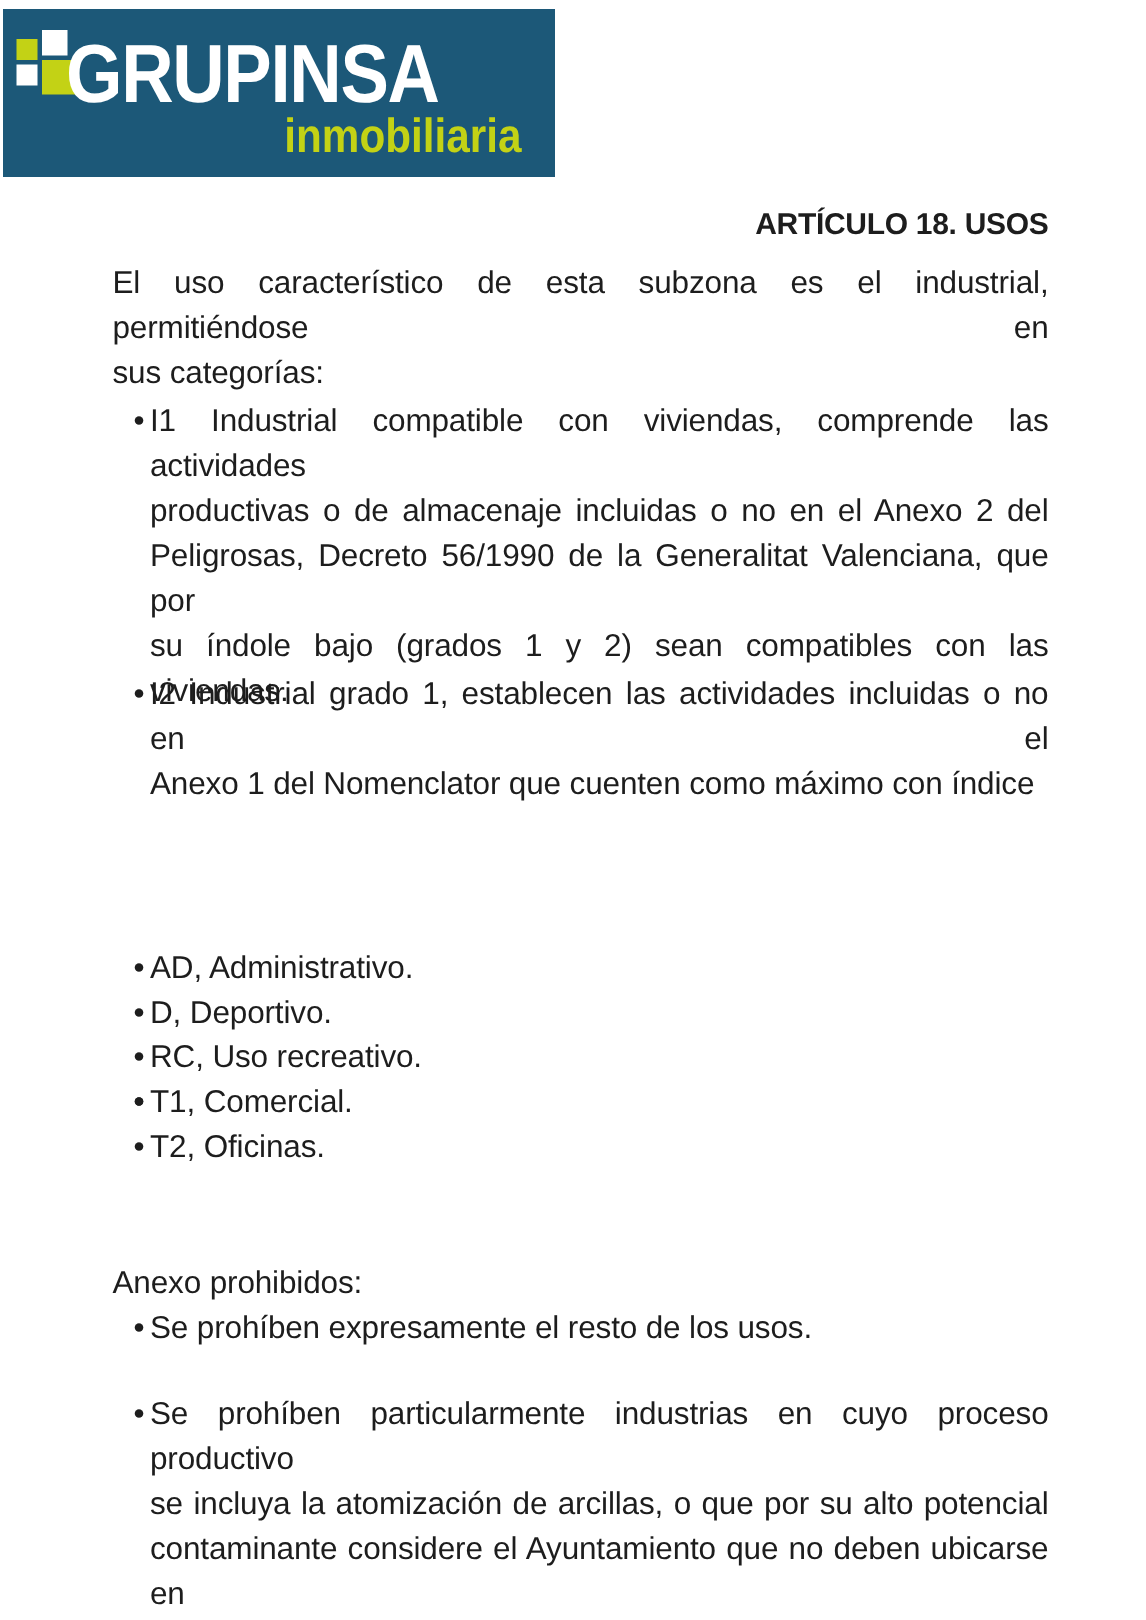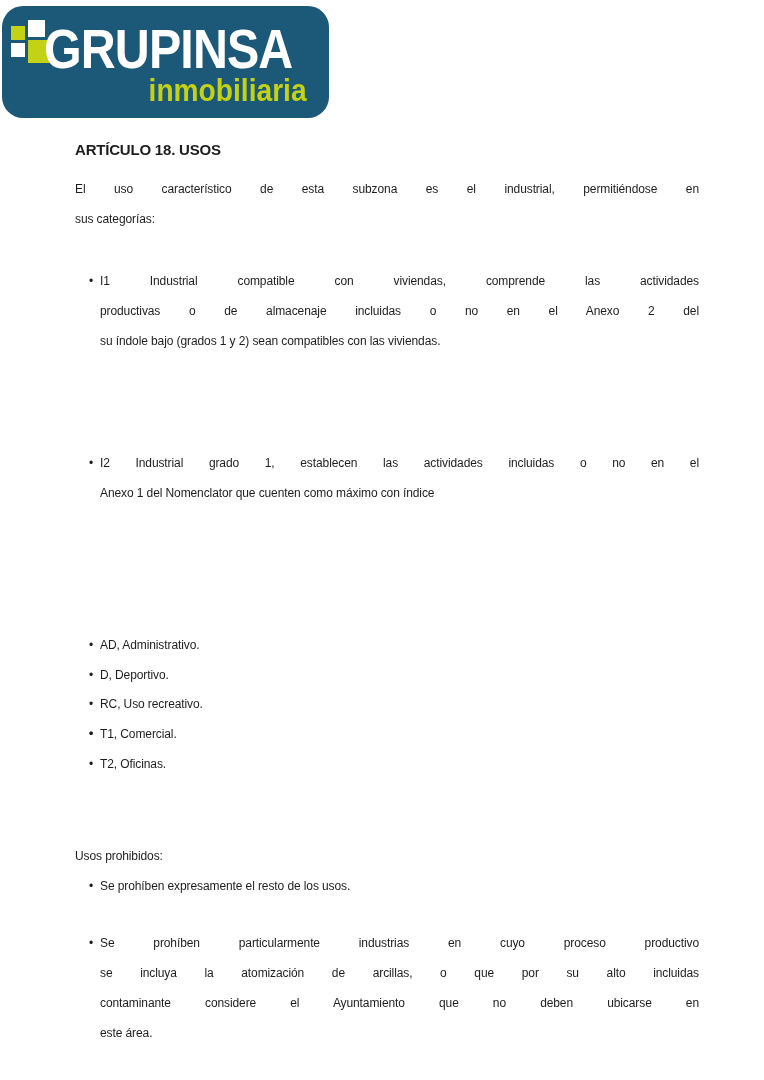--- a/index.html
+++ b/index.html
@@ -13,23 +13,22 @@
     position: relative;
     width: 764px; height: 1080px;
     overflow: hidden;
     background: #ffffff;
   }
 
   
   .logo {
     position: absolute;
     left: 2px; top: 6px;
-    width: 327px; height: 112px;
+    width: 368px; height: 112px;
     background: #1c5878;
-    border-radius: 21px;
   }
   .logo-icon { position: absolute; left: 0; top: 0; width: 60px; height: 70px; }
   .sq { position: absolute; }
   .sq-g1 { left: 9px;  top: 20px; width: 14px; height: 14px; background: #c3d215; }
   .sq-w1 { left: 26px; top: 14px; width: 17px; height: 17px; background: #ffffff; }
   .sq-w2 { left: 9px;  top: 37px; width: 14px; height: 14px; background: #ffffff; }
   .sq-g2 { left: 26px; top: 34px; width: 23px; height: 23px; background: #c3d215; }
   .logo-brand {
     position: absolute; left: 42px; top: 11px;
     font-size: 55px; font-weight: bold; color: #ffffff;
@@ -39,26 +38,27 @@
   .logo-sub {
     position: absolute; right: 22px; top: 66px;
     font-size: 32px; font-weight: bold; color: #c3d215;
     white-space: nowrap;
     transform: scaleX(0.88); transform-origin: right top;
   }
 
   
   .col {
     position: absolute; left: 75px; width: 624px;
-    font-size: 12px; line-height: 30px; letter-spacing: -0.1px;
+    font-size: 21px; line-height: 30px; letter-spacing: -0.1px;
   }
   .heading {
     top: 138px;
-    font-size: 15px; font-weight: bold; line-height: 24px;
+    font-size: 20px; font-weight: bold; line-height: 24px;
     letter-spacing: -0.2px;
+    text-align: right;
   }
   .jlines > div { text-align: justify; text-align-last: justify; }
   .jlines > div:last-of-type { text-align-last: left; }
 
   .bullet-block { padding-left: 25px; box-sizing: border-box; }
   .bullet-block > .marker { position: absolute; left: 14px; top: 0; }
 
   .p-intro   { top: 174px; }
   .b-i1      { top: 266px; }
   .b-i2      { top: 448px; }
@@ -94,20 +94,21 @@
   <div>El uso característico de esta subzona es el industrial, permitiéndose en</div>
       <div>sus categorías:</div>
     </div>
 
   <div class="col b-i1 bullet-block">
     <span class="marker">•</span>
     <div class="jlines">
 
     <div>I1 Industrial compatible con viviendas, comprende las actividades</div>
         <div>productivas o de almacenaje incluidas o no en el Anexo 2 del</div>
+        <div>Peligrosas, Decreto 56/1990 de la Generalitat Valenciana, que por</div>
         <div>su índole bajo (grados 1 y 2) sean compatibles con las viviendas.</div>
       </div>
   </div>
 
   <div class="col b-i2 bullet-block">
     <span class="marker">•</span>
     <div class="jlines">
 
     <div>I2 Industrial grado 1, establecen las actividades incluidas o no en el</div>
         <div>Anexo 1 del Nomenclator que cuenten como máximo con índice</div>
@@ -140,34 +141,34 @@
         <span class="marker">•</span>
         <span>T1, Comercial.</span>
       </div>
 
       <div class="li">
         <span class="marker">•</span>
         <span>T2, Oficinas.</span>
       </div>
     </div>
 
-  <div class="col lbl-proh">Usos prohibidos:</div>
+  <div class="col lbl-proh">Anexo prohibidos:</div>
 
   <div class="col b-proh1 bullet-block">
     <span class="marker">•</span>
     <div class="jlines">
 
     <div>Se prohíben expresamente el resto de los usos.</div>
       </div>
   </div>
 
   <div class="col b-proh2 bullet-block">
     <span class="marker">•</span>
     <div class="jlines">
 
     <div>Se prohíben particularmente industrias en cuyo proceso productivo</div>
-        <div>se incluya la atomización de arcillas, o que por su alto incluidas</div>
+        <div>se incluya la atomización de arcillas, o que por su alto potencial</div>
         <div>contaminante considere el Ayuntamiento que no deben ubicarse en</div>
         <div>este área.</div>
       </div>
   </div>
 
 </div>
 
 </body></html>

